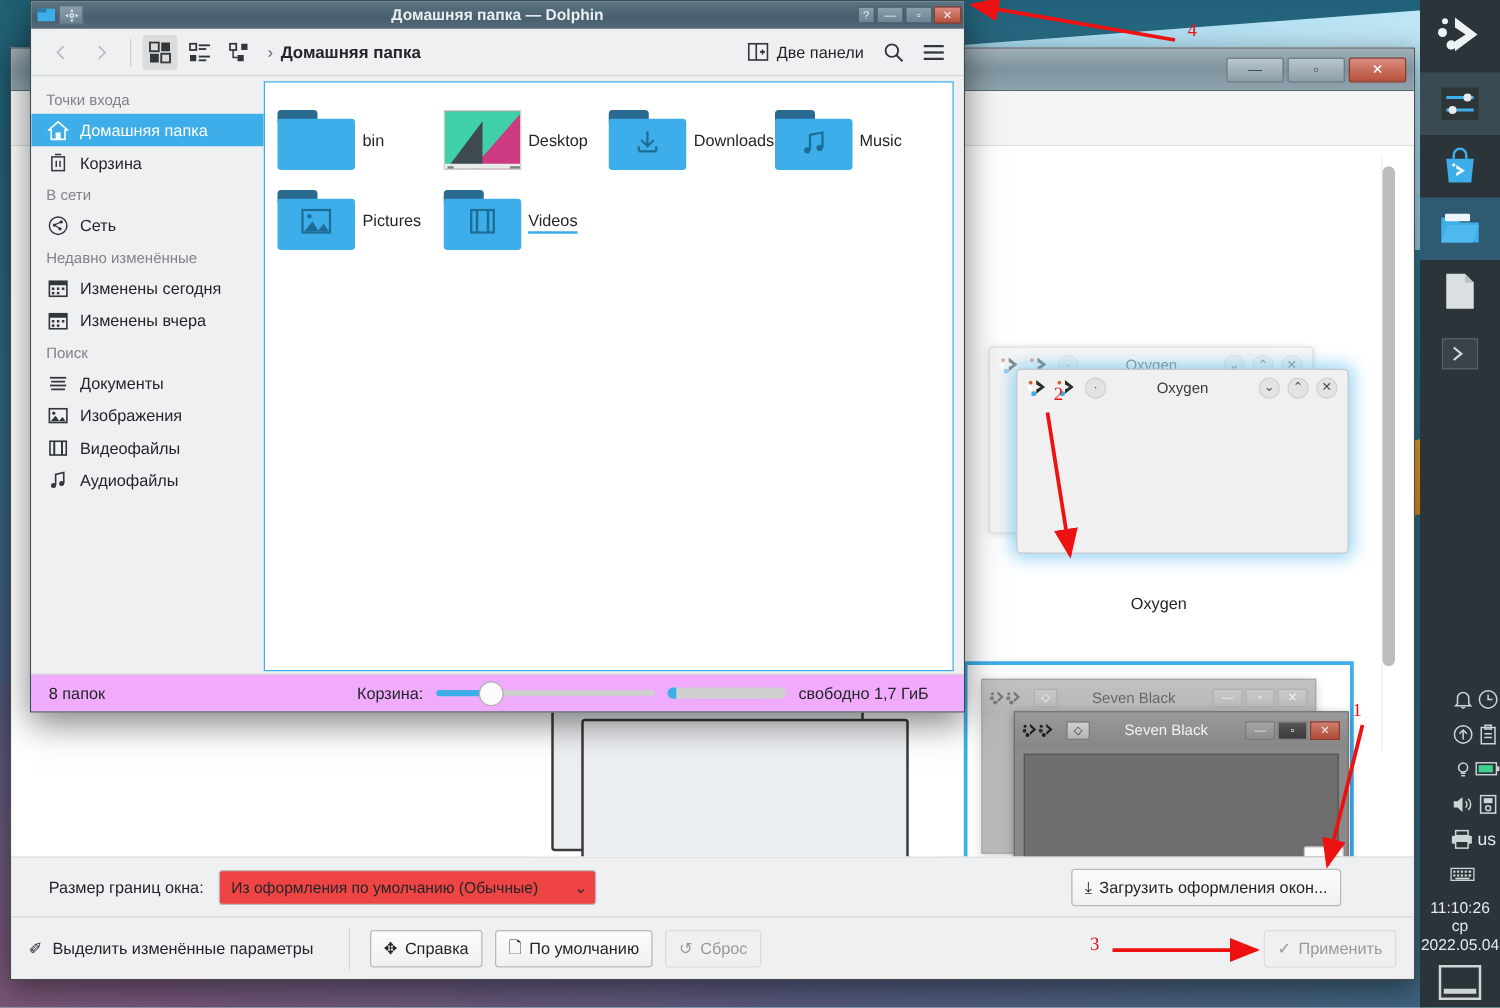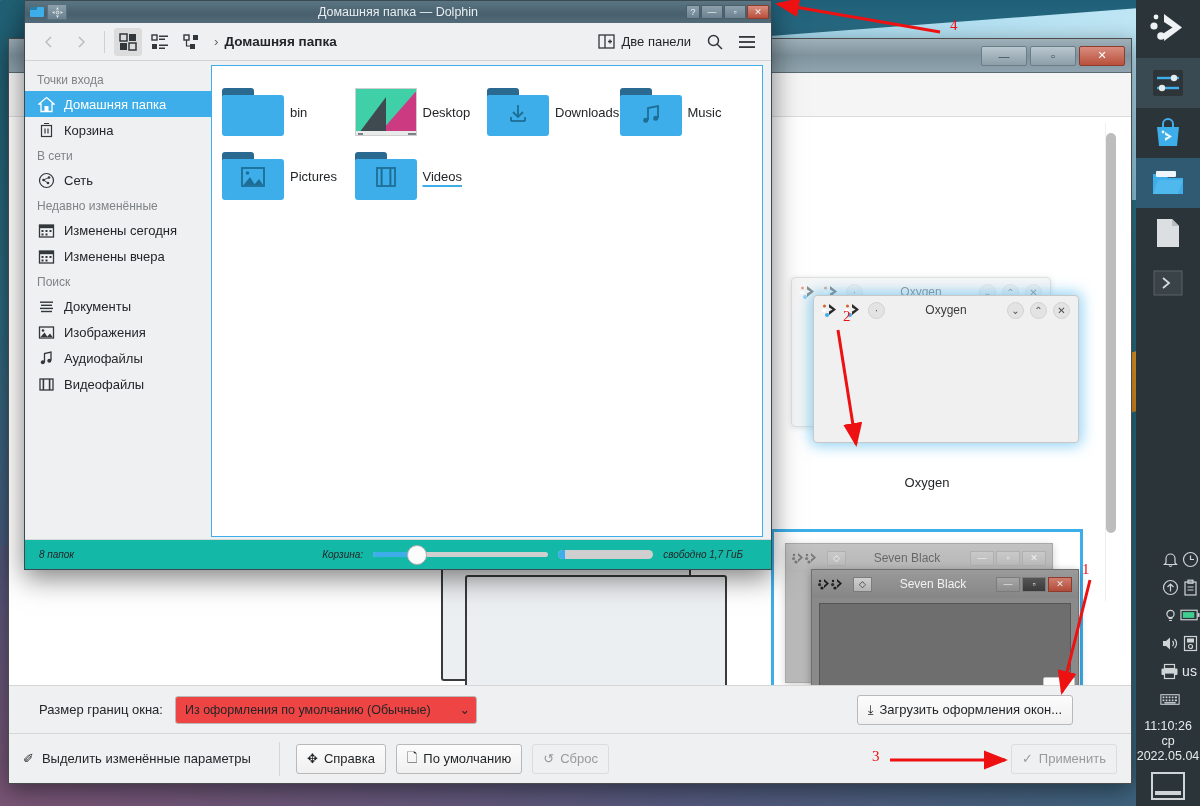--- a/index.html
+++ b/index.html
@@ -145,21 +145,21 @@
     border:1px solid #3a4a52; background:#eff0f1;
     box-shadow:0 8px 26px rgba(0,0,0,.5);
     display:flex;flex-direction:column;
   }
   #dolphin .titlebar{
     flex:0 0 22px;
     background:linear-gradient(180deg,#5c7582 0%, #48606d 60%, #536b78 100%);
     display:flex;align-items:center;position:relative;padding:0 2px;
   }
   #dolphin .titlebar .ttl{
-    position:absolute;left:0;right:0;text-align:center;color:#e8eef1;font-size:12.5px;
+    position:absolute;left:0;right:0;text-align:center;color:#e8eef1;font-size:12.5px;font-weight:bold;
   }
   .dp-appicon{width:18px;height:16px;position:relative;margin-left:2px;}
   .dp-menubtn{width:20px;height:16px;background:linear-gradient(180deg,#8ba0ab,#6b8190);
      border:1px solid #5a707c;display:flex;align-items:center;justify-content:center;}
   .dtb{width:22px;height:14px;margin-left:1px;border:1px solid #4a5e69;border-radius:1px;
     background:linear-gradient(180deg,#8ca1ac,#6d8291);display:flex;align-items:center;
     justify-content:center;font-size:9px;color:#eaf0f3;z-index:2;}
   .dtb.help{width:14px;}
   .dtb.close{background:linear-gradient(180deg,#d98d7e,#b8503c);border-color:#8d3b2c;}
 
@@ -196,22 +196,22 @@
   .folder .tab{position:absolute;left:0;top:0;width:32px;height:10px;background:#2a6a90;
      border-radius:3px 3px 0 0;}
   .folder .bd{position:absolute;left:0;top:7px;width:62px;height:41px;background:#3daee9;
      border-radius:2px 3px 3px 3px;}
   .folder .emb{position:absolute;left:0;right:0;top:14px;display:flex;align-items:center;
      justify-content:center;color:#1d6e96;}
   .deskthumb{width:62px;height:48px;position:relative;background:#fff;border:1px solid #cfcfcf;
      overflow:hidden;}
 
   #dolphin .statusbar{
-    flex:0 0 30px;background:#14b8a6;border-top:1px solid #d8d8d8;
-    display:flex;align-items:center;padding:0 14px;font-size:10px;color:#232629;gap:10px;font-style:italic;
+    flex:0 0 30px;background:#f0abfc;border-top:1px solid #d8d8d8;
+    display:flex;align-items:center;padding:0 14px;font-size:13px;color:#232629;gap:10px;
   }
   .zoomslider{width:175px;height:20px;position:relative;display:flex;align-items:center;}
   .zs-track{position:absolute;left:0;right:0;height:5px;background:#cfcfcf;border-radius:3px;}
   .zs-fill{position:absolute;left:0;width:42px;height:5px;background:#3daee9;border-radius:3px;}
   .zs-handle{position:absolute;left:34px;width:20px;height:20px;border-radius:50%;
      background:#fcfcfc;border:1px solid #aeaeae;}
   .spacebar{width:95px;height:9px;background:#cfcfcf;border-radius:5px;position:relative;}
   .spacebar i{position:absolute;left:0;top:0;width:7px;height:9px;background:#3daee9;
      border-radius:5px 0 0 5px;}
 
@@ -612,37 +612,37 @@
             <circle cx="5" cy="6.5" r="1.3" fill="#32373b"></circle>
             <path d="M2.5 13 L6.5 8.5 L9.5 13 Z M9 13 L12 9.5 L14.5 13 Z" fill="#32373b"></path>
           </svg>
         </span>
         <span>Изображения</span>
       </div>
 
       <div class="pl-item">
         <span class="pl-ico">
           <svg width="17" height="17" viewBox="0 0 17 17">
+            <rect x="2" y="3" width="13" height="11" fill="none" stroke="#32373b" stroke-width="1.3"></rect>
+            <rect x="4.6" y="3" width="1.6" height="11" fill="#32373b"></rect>
+            <rect x="10.8" y="3" width="1.6" height="11" fill="#32373b"></rect>
+          </svg>
+        </span>
+        <span>Видеофайлы</span>
+      </div>
+
+      <div class="pl-item">
+        <span class="pl-ico">
+          <svg width="17" height="17" viewBox="0 0 17 17">
             <path d="M6.5 12 V3.5 L13 2 V10.5" fill="none" stroke="#32373b" stroke-width="1.3"></path>
             <circle cx="4.8" cy="12.3" r="2" fill="#32373b"></circle>
               <circle cx="11.3" cy="10.8" r="2" fill="#32373b"></circle>
           </svg>
         </span>
         <span>Аудиофайлы</span>
-      </div>
-
-      <div class="pl-item">
-        <span class="pl-ico">
-          <svg width="17" height="17" viewBox="0 0 17 17">
-            <rect x="2" y="3" width="13" height="11" fill="none" stroke="#32373b" stroke-width="1.3"></rect>
-            <rect x="4.6" y="3" width="1.6" height="11" fill="#32373b"></rect>
-            <rect x="10.8" y="3" width="1.6" height="11" fill="#32373b"></rect>
-          </svg>
-        </span>
-        <span>Видеофайлы</span>
       </div>
     </div>
 
     <div id="viewpanel">
       <div class="grid">
 
         <div class="fitem">
           <div class="folder">
             <div class="tab"></div>
               <div class="bd"></div>

